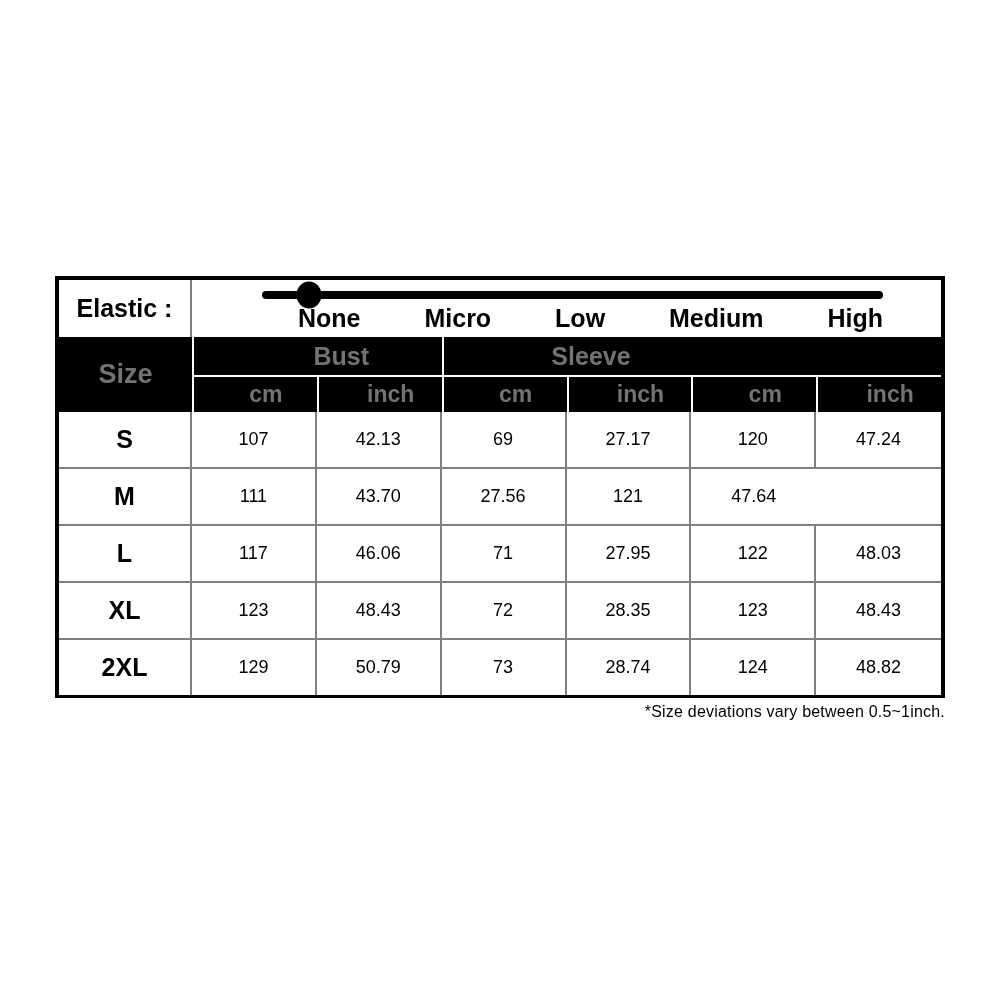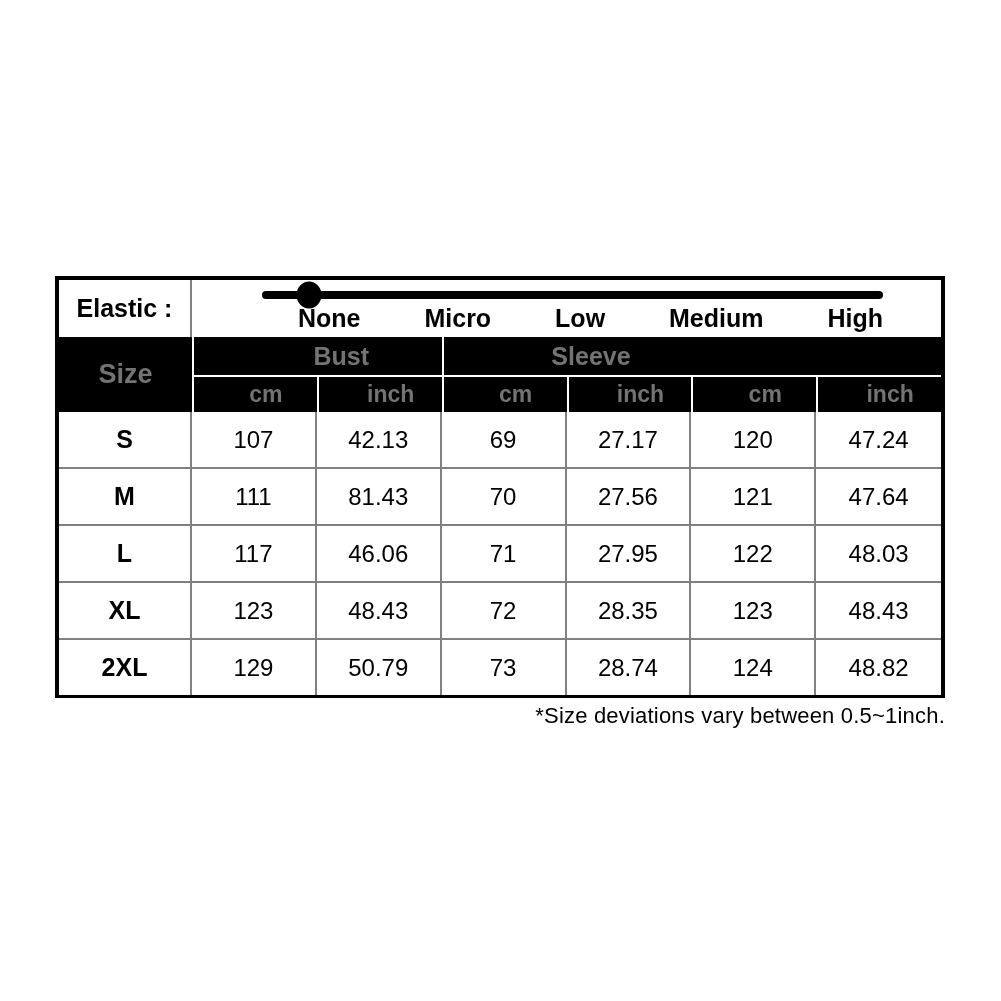--- a/index.html
+++ b/index.html
@@ -84,30 +84,30 @@
     flex: 1;
     display: grid;
     grid-template-columns: 133px repeat(6, 1fr);
     border-bottom: 2px solid #808080;
     background: #fff;
   }
   .trow:last-child { border-bottom: none; text-align: right; }
   .tcell {
     border-right: 2px solid #808080;
     display: flex; align-items: center; justify-content: center;
-    font-size: 24px;
+    font-size: 18px;
   }
   .tcell:last-child { border-right: none; }
   .tcell.size { font-weight: bold; font-size: 25px; }
 
   .footnote {
     position: absolute;
     top: 703px;
     right: 56px;
-    font-size: 22px;
+    font-size: 16px;
     letter-spacing: 0.2px;
     text-align: right;
   }
 </style>
 </head>
 <body>
 
 <div class="page">
 
   <div class="chart">
@@ -148,22 +148,21 @@
         <div class="tcell">42.13</div>
         <div class="tcell">69</div>
         <div class="tcell">27.17</div>
         <div class="tcell">120</div>
         <div class="tcell">47.24</div>
       </div>
 
       <div class="trow">
         <div class="tcell size">M</div>
         <div class="tcell">111</div>
-        <div class="tcell">81.43</div>
-        <div class="tcell">70</div>
+        <div class="tcell">43.70</div>
         <div class="tcell">27.56</div>
         <div class="tcell">121</div>
         <div class="tcell">47.64</div>
       </div>
 
       <div class="trow">
         <div class="tcell size">L</div>
         <div class="tcell">117</div>
         <div class="tcell">46.06</div>
         <div class="tcell">71</div>

